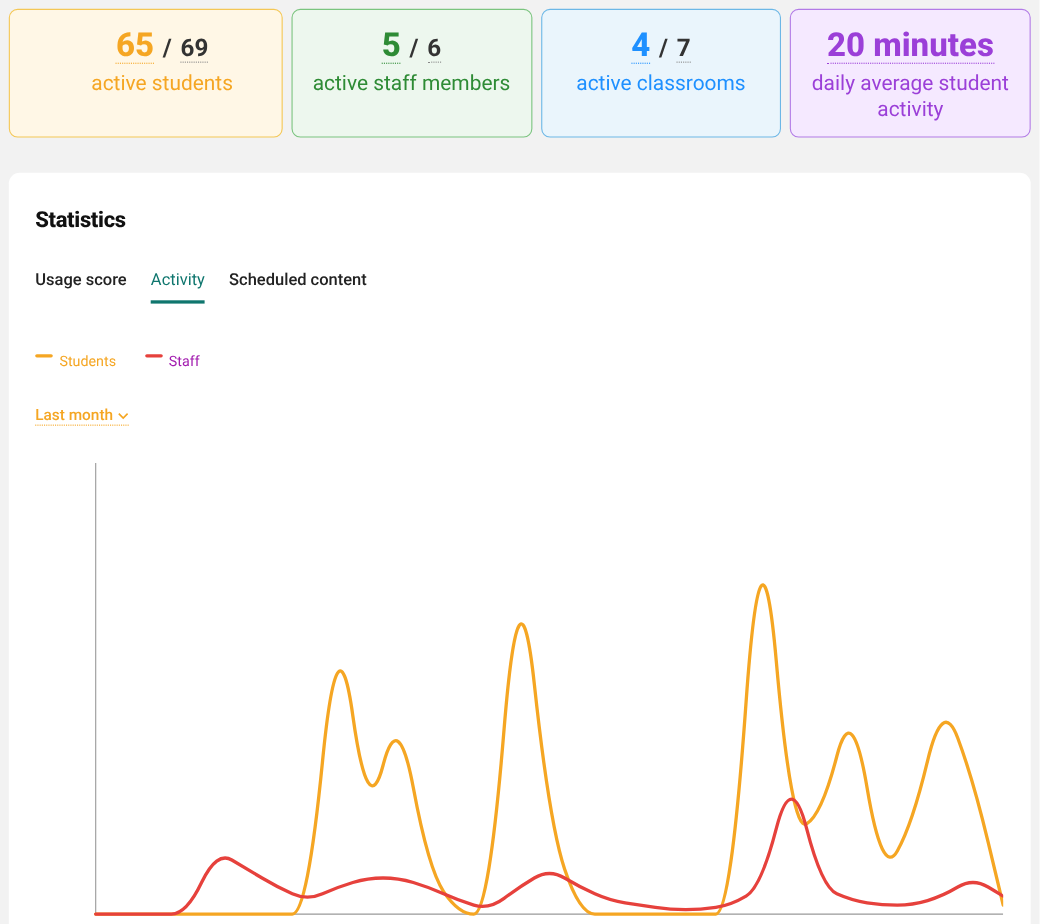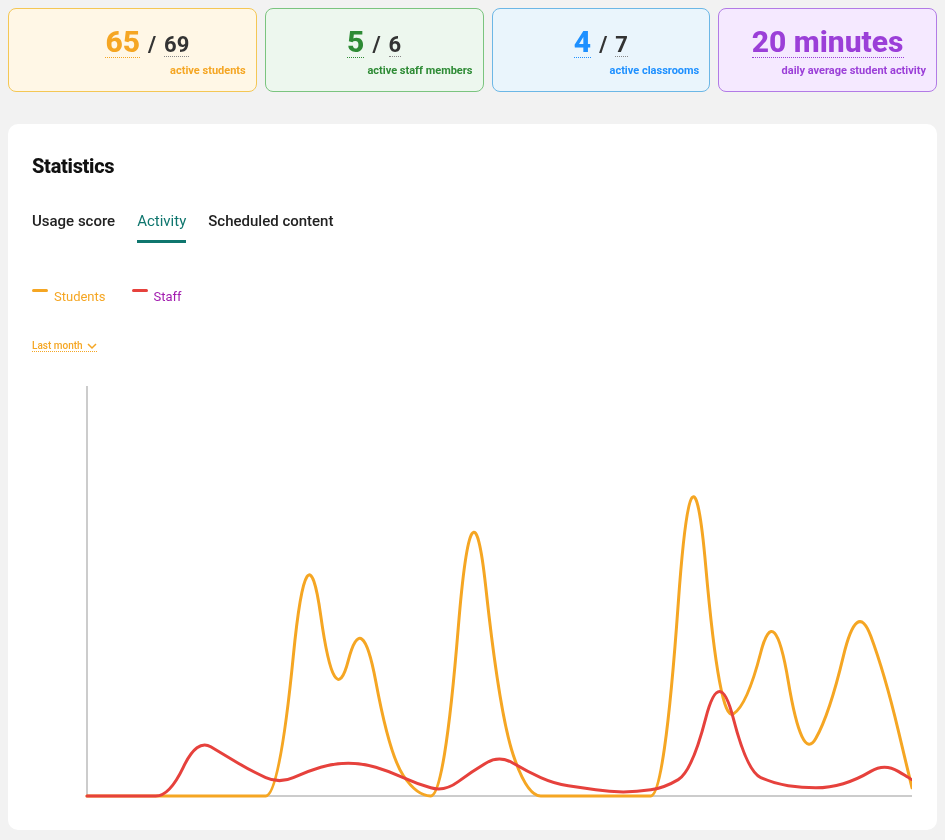--- a/index.html
+++ b/index.html
@@ -40,23 +40,22 @@
     font-size: 22px;
     font-weight: 700;
     color: #333;
     border-bottom: 1px dotted #888;
     display: inline-block;
     line-height: 1;
   }
   .card .caption {
     display: block;
     margin-top: 6px;
-    font-size: 11px;
-    font-weight: 700;
-    text-align: right;
+    font-size: 19px;
+    font-weight: 400;
   }
   .card.orange { background:#fff7e6; border-color:#f4c755;padding-left:40px; }
   .card.orange .big, .card.orange .caption { color:#f5a623; }
   .card.green { background:#edf7ee; border-color:#7bc47f; }
   .card.green .big, .card.green .caption { color:#2e8b35; }
   .card.blue { background:#eaf5fc; border-color:#6cb7e6; }
   .card.blue .big, .card.blue .caption { color:#1e90ff; }
   .card.purple { background:#f5e9ff; border-color:#b27be6; }
   .card.purple .big, .card.purple .caption { color:#9b3fd8; }
 
@@ -88,21 +87,21 @@
     margin-bottom: 30px;
   }
   .legend-item { display:flex; align-items:flex-start; gap:6px; }
   .legend-line { width:16px; height:3px; border-radius:2px; display:inline-block; }
 
   .range-select {
     display:inline-flex;
     align-items:center;
     gap:4px;
     color:#f5a623;
-    font-size:10px;
+    font-size:14px;
     font-weight:500;
     border-bottom:1px dotted #f5a623;
     cursor:pointer;
     margin-bottom: 24px;
   }
   .range-select svg { width:10px; height:10px; }
 
   .chart-wrap { position:relative; }
   svg.chart { display:block; }
 </style>

